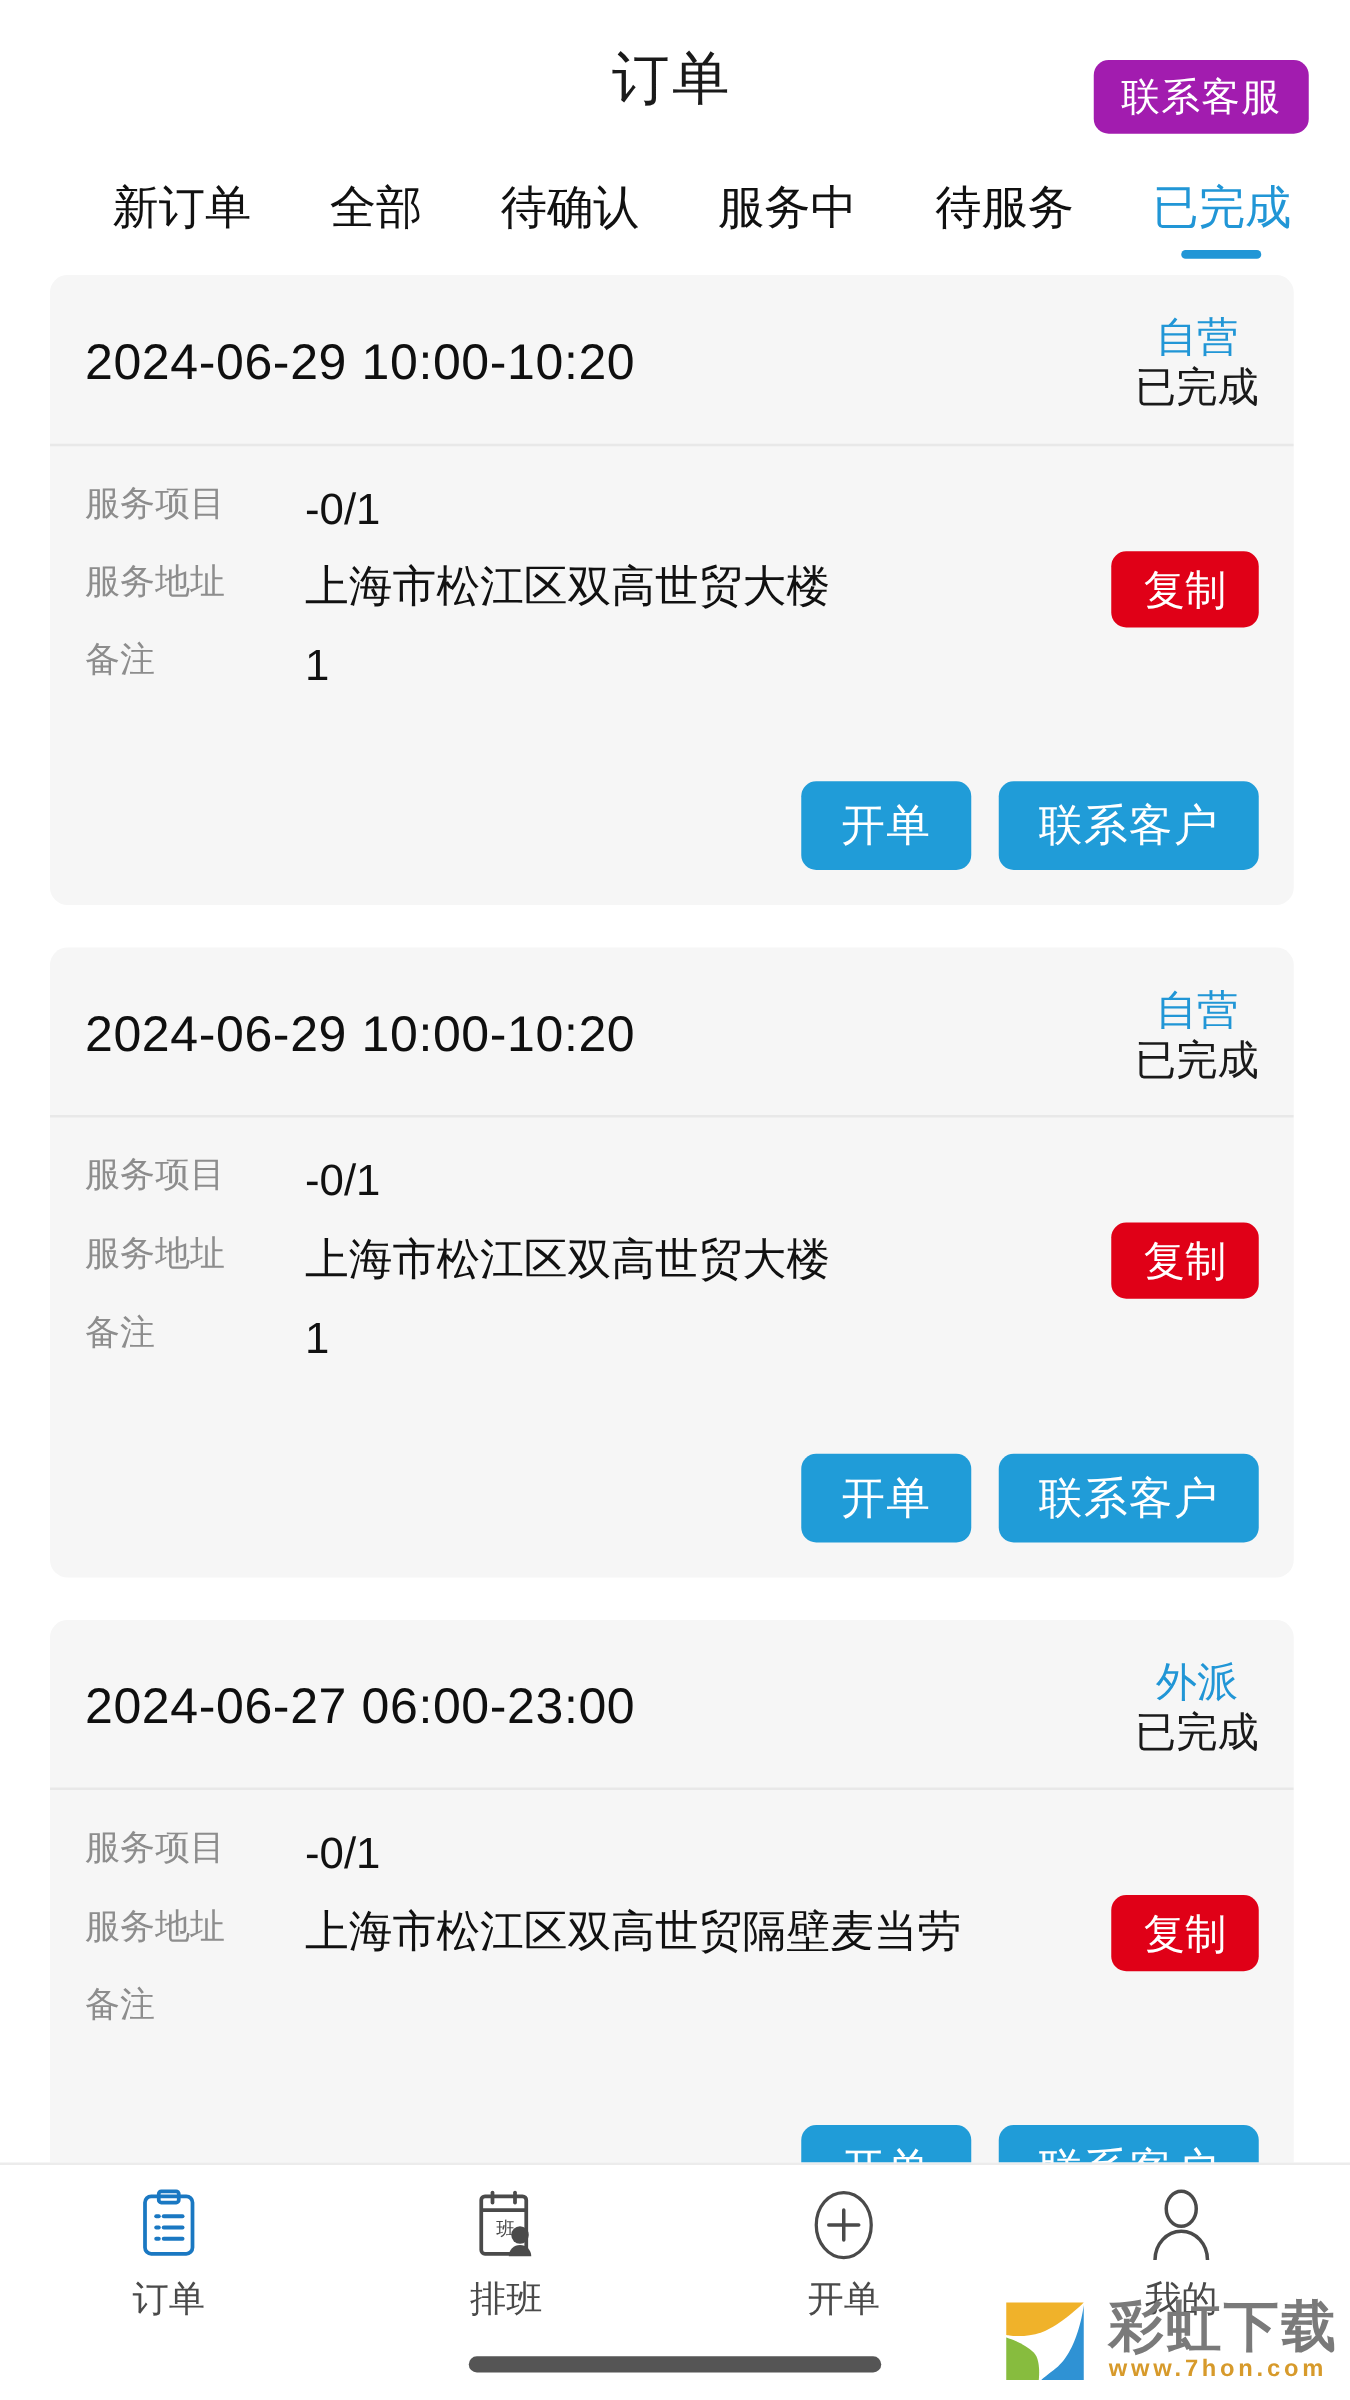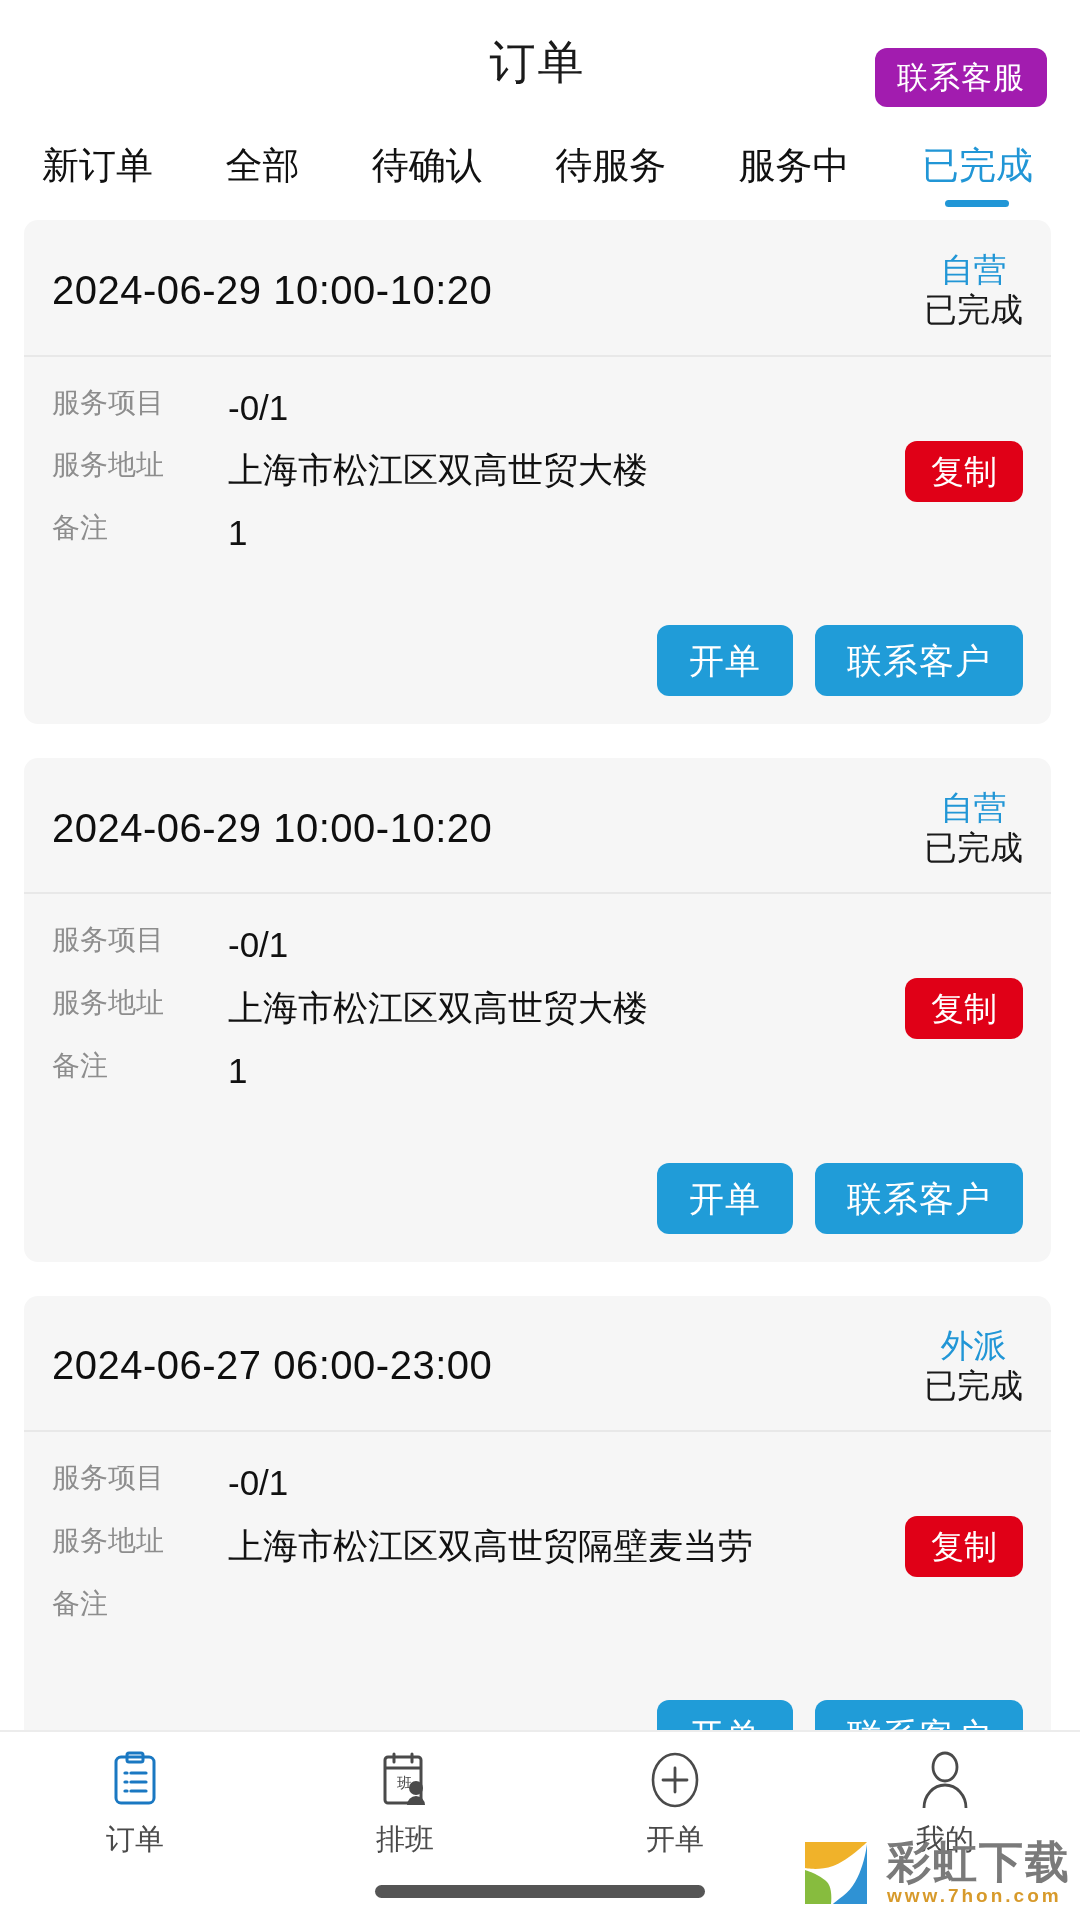--- a/index.html
+++ b/index.html
@@ -58,39 +58,40 @@
     padding: 10px 40px 0 40px;
     background: #ffffff;
   }
   .tab {
     position: relative;
     font-size: 37px;
     color: #111111;
     padding: 6px 2px 18px 2px;
     cursor: pointer;
     white-space: nowrap;
+    margin-left: 48px;
   }
   .tab.active { color: #2196d6; }
   .tab.active::after {
     content: "";
     position: absolute;
     left: 50%;
     transform: translateX(-50%);
     bottom: 2px;
     width: 64px;
     height: 7px;
     background: #2196d6;
     border-radius: 4px;
   }
 
   
   .order-list {
     flex: 1 1 auto;
     overflow: hidden;
-    padding: 0 24px;
+    padding: 0 40px;
     background: #ffffff;
   }
   .order-card {
     background: #f6f6f6;
     border-radius: 14px;
     margin-bottom: 34px;
     overflow: hidden;
   }
   .card-head {
     position: relative;
@@ -256,22 +257,22 @@
 
   <div class="header">
     <div class="header-title">订单</div>
     <button class="contact-service-btn">联系客服</button>
   </div>
 
   <div class="tabs">
     <div class="tab">新订单</div>
     <div class="tab">全部</div>
     <div class="tab">待确认</div>
+    <div class="tab">服务中</div>
     <div class="tab">待服务</div>
-    <div class="tab">服务中</div>
     <div class="tab active">已完成</div>
   </div>
 
   <div class="order-list">
 
     <div class="order-card">
       <div class="card-head">
         <div class="card-datetime">2024-06-29 10:00-10:20</div>
         <div class="card-tags">
           <span class="tag-channel">自营</span>

